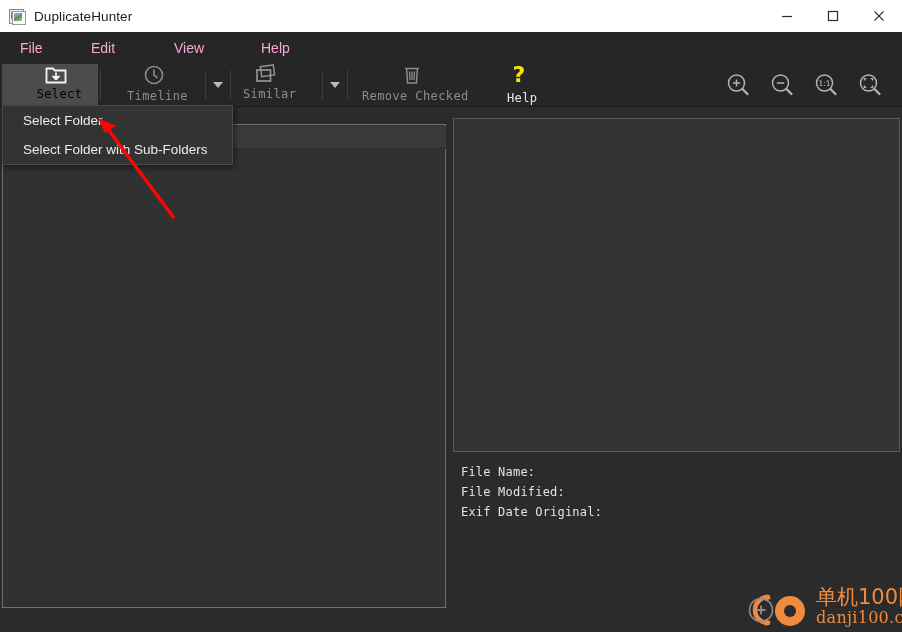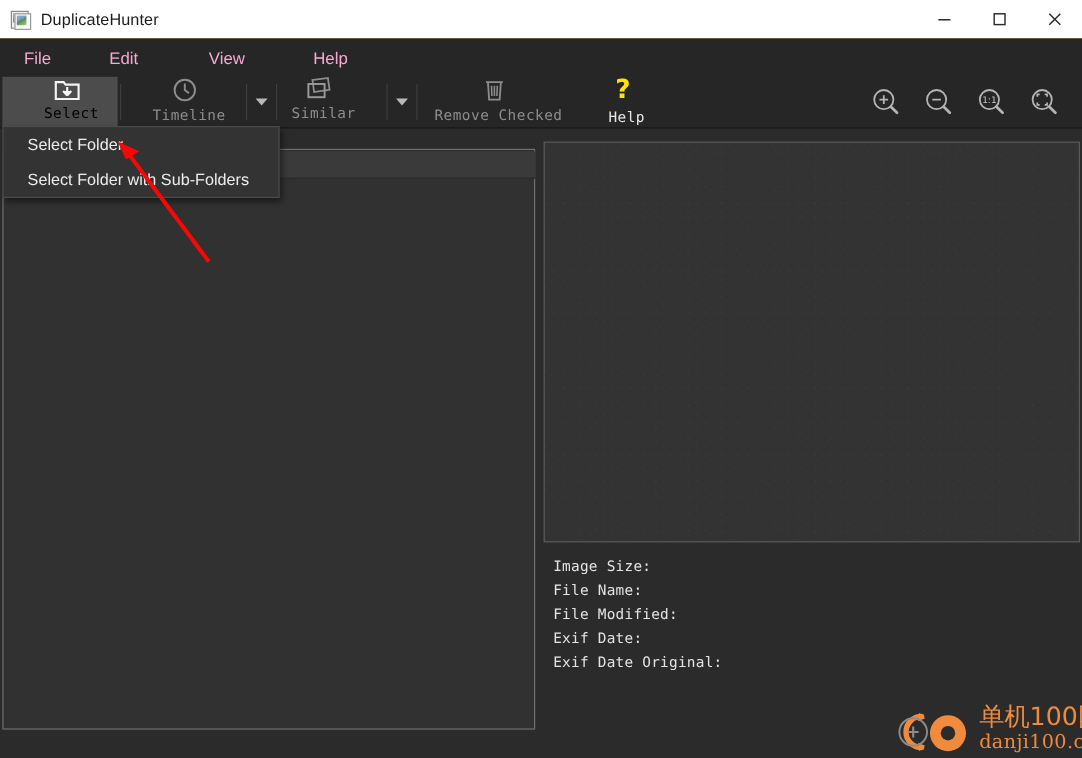--- a/index.html
+++ b/index.html
@@ -257,24 +257,22 @@
     </div>
   </div>
 
   <div class="leftpanel">
     <div class="list-header"></div>
   </div>
 
   <div class="preview"></div>
 
   <div class="meta">
-    <div class="row">Image Size:</div>
     <div class="row">File Name:</div>
     <div class="row">File Modified:</div>
-    <div class="row">Exif Date:</div>
     <div class="row">Exif Date Original:</div>
   </div>
 
   <div class="dropdown">
     <div class="dd-item">Select Folder</div>
     <div class="dd-item">Select Folder with Sub-Folders</div>
   </div>
 
   <div class="watermark">
     <div class="wm-logo">

